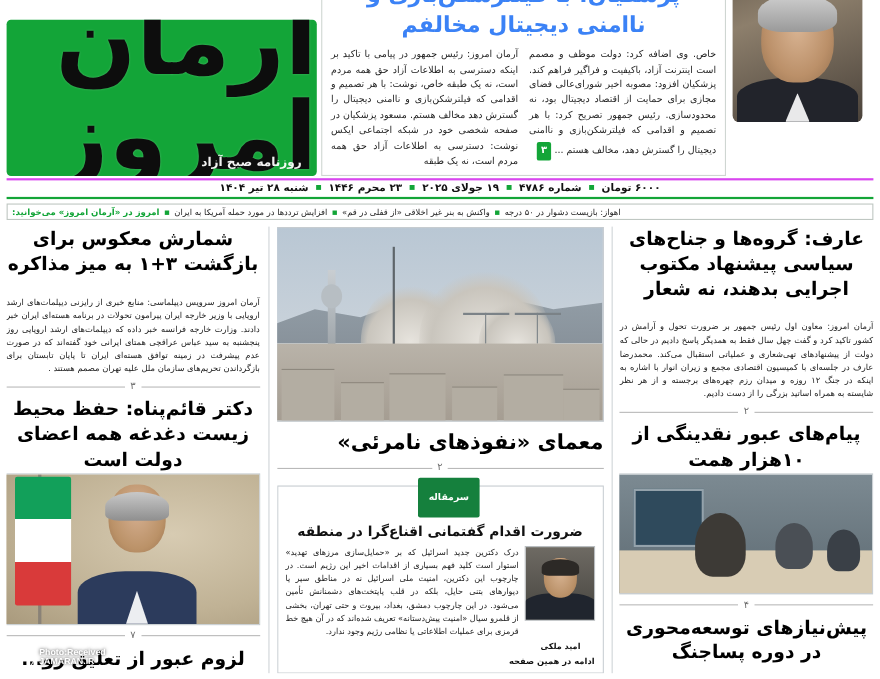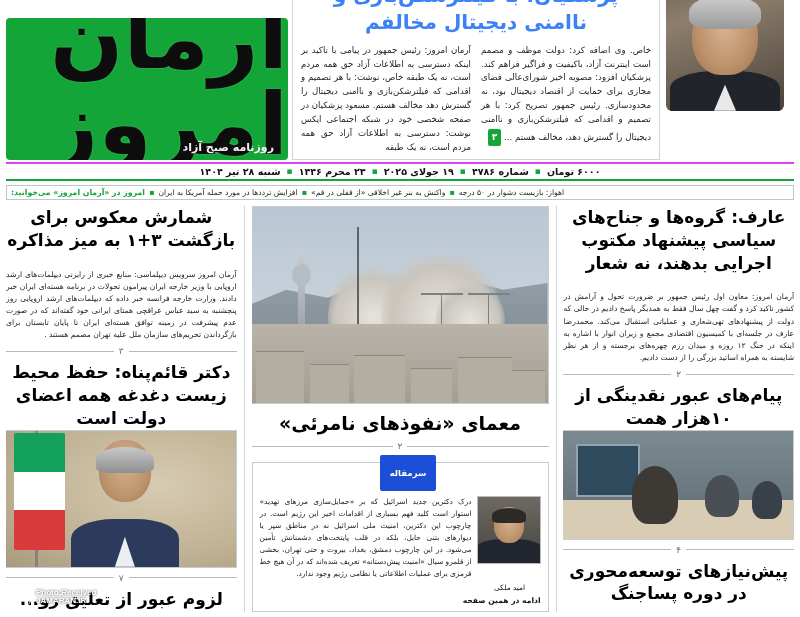--- a/index.html
+++ b/index.html
@@ -103,21 +103,21 @@
   .tsep{color:#13a538;font-size:8px;}
 
   
   .grid{display:flex;flex-direction:row-reverse;margin:6px 6px 0 6px;height:406px;gap:6px;}
   .col{display:flex;flex-direction:column;}
   .col-right{width:236px;}
   .col-mid{width:304px;}
   .col-left{width:236px;}
 
   .hl{font-weight:bold;text-align:center;line-height:1.34;color:#000;letter-spacing:-0.4px;}
-  .hl-xl{font-size:19px;}
+  .hl-xl{font-size:19px;text-align:right;}
   .hl-lg{font-size:17px;}
   .hl-md{font-size:17px;}
   .body-text{font-size:7.6px;line-height:1.6;text-align:justify;color:#222;margin-top:17px;}
   .rule{display:flex;align-items:center;gap:5px;margin:5px 0;color:#6d6d6d;font-size:9px;}
   .rule:before,.rule:after{content:"";flex:1;height:1px;background:#b9b9b9;}
 
   .photo{width:100%;background:#cfd3d6;position:relative;overflow:hidden;}
 
   
   .photo-war{height:226px;border:1px solid #c6ccd0;}
@@ -162,36 +162,36 @@
   .watermark{
     position:absolute;left:4px;bottom:2px;display:flex;align-items:center;gap:4px;
     color:#fff;font-size:8px;font-weight:bold;font-family:"Liberation Sans",sans-serif;
     text-shadow:0 0 3px rgba(0,0,0,.8);line-height:1.05;direction:ltr;z-index:4;
   }
   .wm-badge{width:20px;height:20px;border-radius:50%;border:1.5px solid #fff;opacity:.85;}
 
   
   .edit-wrap{border:1px solid #c6ccd0;padding:6px 7px;margin-top:6px;background:#fff;}
   .edit-tag{
-    background:#1d4ed8;color:#fff;font-size:8.5px;font-weight:bold;
+    background:#15803d;color:#fff;font-size:8.5px;font-weight:bold;
     padding:13px 10px;border-radius:2px;display:inline-block;margin-left:16px;
   }
   .edit-tag-row{text-align:center;margin:-14px 0 5px 0;}
   .edit-title{font-size:12.5px;font-weight:bold;text-align:center;margin:2px 0 6px;}
   .edit-body{display:flex;flex-direction:row-reverse;gap:7px;}
   .edit-text{flex:1;font-size:7.4px;line-height:1.62;text-align:justify;color:#222;}
   .author{width:62px;flex:none;text-align:center;}
   .author-photo{width:62px;height:66px;background:linear-gradient(#6e6a63,#46443f);position:relative;overflow:hidden;border:1px solid #b9bdc0;}
   .author-photo .a-face{position:absolute;left:50%;top:42%;transform:translate(-50%,-50%);
     width:30px;height:36px;border-radius:46%;background:radial-gradient(ellipse at 50% 36%,#d8b493 0%,#b88f66 70%,#8f6b4b 100%);}
   .author-photo .a-hair{position:absolute;left:50%;top:16%;transform:translateX(-50%);
     width:34px;height:15px;border-radius:50% 50% 20% 20%;background:#2c2926;}
   .author-photo .a-suit{position:absolute;left:50%;bottom:0;transform:translateX(-50%);
     width:66px;height:24px;border-radius:40% 40% 0 0;background:#20252e;}
-  .author-name{font-size:7.4px;margin-top:19px;color:#111;}
+  .author-name{font-size:7.4px;margin-top:19px;color:#111;font-weight:bold;}
   .cont{font-size:7.6px;font-weight:bold;margin-top:4px;color:#111;text-align:right;}
 
   .vsep{width:1px;background:#cfd4d7;margin:0 1px;}
   .clip{overflow:hidden;}
 </style>
 </head>
 <body>
 
 <div class="page">
 
@@ -303,20 +303,21 @@
         <div class="blk" style="left:88%;width:11%;height:16%;"></div>
       </div>
 
       <div class="hl hl-xl" style="margin-top:7px;">معمای «نفوذهای نامرئی»</div>
       <div class="rule">۲</div>
 
       <div class="edit-wrap">
         <div class="edit-tag-row">
           <span class="edit-tag">سرمقاله</span>
         </div>
+        <div class="edit-title">ضرورت اقدام گفتمانی اقناع‌گرا در منطقه</div>
         <div class="edit-body">
           <div class="edit-text">درک دکترین جدید اسرائیل که بر «حمایل‌سازی مرزهای تهدید» استوار است کلید فهم بسیاری از اقدامات اخیر این رژیم است. در چارچوب این دکترین، امنیت ملی اسرائیل نه در مناطق سپر یا دیوارهای بتنی حایل، بلکه در قلب پایتخت‌های دشمنانش تأمین می‌شود. در این چارچوب دمشق، بغداد، بیروت و حتی تهران، بخشی از قلمرو سیال «امنیت پیش‌دستانه» تعریف شده‌اند که در آن هیچ خط قرمزی برای عملیات اطلاعاتی یا نظامی رژیم وجود ندارد.</div>
           <div class="author">
             <div class="author-photo">
               <div class="a-suit"></div>
               <div class="a-face"></div>
               <div class="a-hair"></div>
             </div>
             <div class="author-name">امید ملکی</div>
           </div>

